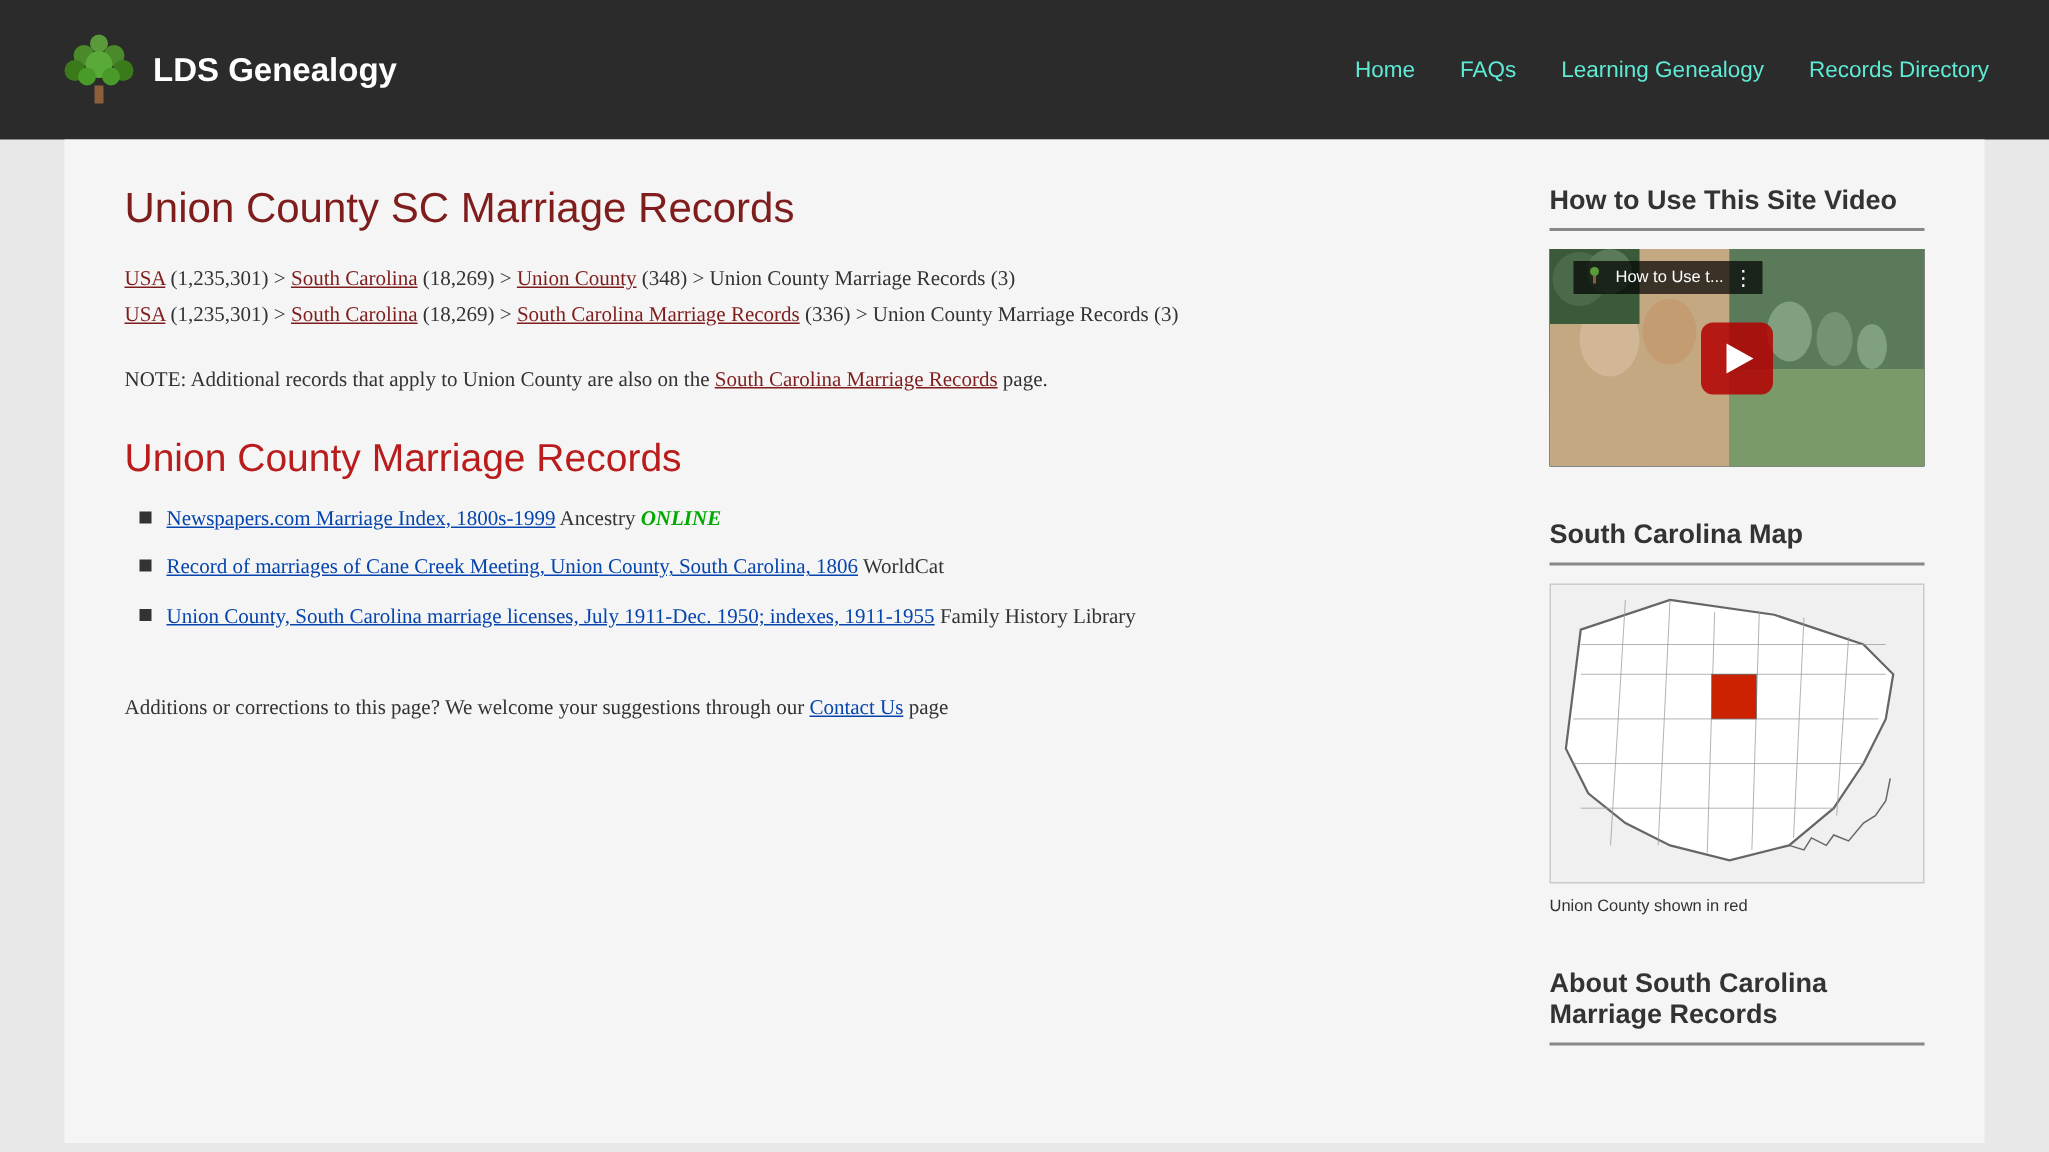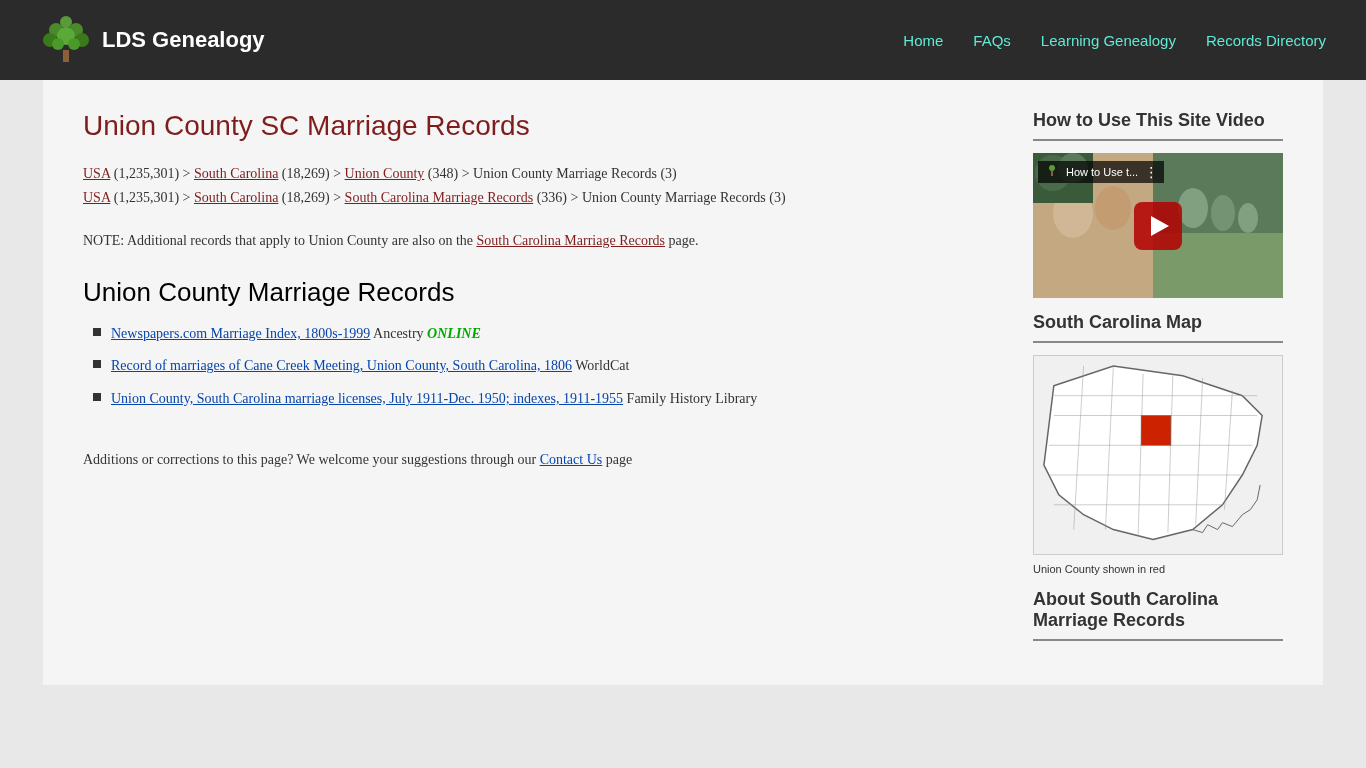--- a/index.html
+++ b/index.html
@@ -4,21 +4,21 @@
   <style>
     * { margin: 0; padding: 0; box-sizing: border-box; }
     body { font-family: Georgia, 'Times New Roman', serif; background: #e8e8e8; color: #333; font-size: 15px; }
 
     
     #header {
       background: #2b2b2b;
       padding: 0 40px;
       display: flex;
       align-items: center;
-      height: 80px;
+      height: 93px;
     }
     #logo-area {
       display: flex;
       align-items: center;
       gap: 10px;
       flex: 1;
     }
     #logo-icon {
       width: 52px;
       height: 52px;
@@ -80,21 +80,21 @@
 
     #note-text {
       font-size: 14px;
       line-height: 1.6;
       margin-bottom: 25px;
     }
 
     #section-title {
       font-size: 26px;
       font-weight: normal;
-      color: #000000;
+      color: #b91c1c;
       font-family: Arial, sans-serif;
       margin-bottom: 15px;
       margin-top: 10px;
     }
 
     #records-list {
       list-style: none;
       padding-left: 10px;
       margin-bottom: 39px;
     }
@@ -137,21 +137,21 @@
     }
 
     
     #sidebar {
       width: 250px;
       min-width: 250px;
       font-family: Arial, sans-serif;
     }
 
     .sidebar-section {
-      margin-bottom: 14px;
+      margin-bottom: 35px;
     }
 
     .sidebar-section-title {
       font-size: 18px;
       font-weight: bold;
       color: #333;
       margin-bottom: 8px;
       font-family: Arial, sans-serif;
     }
 
@@ -175,21 +175,21 @@
       width: 100%;
       height: 100%;
       background: linear-gradient(135deg, #3a5a8a 0%, #6b8fa8 30%, #8aaa88 50%, #c4a882 70%, #d4b899 100%);
       position: absolute;
       top: 0; left: 0;
     }
     
     #video-title-bar {
       position: absolute;
       top: 8px;
-      left: 5px;
+      left: 16px;
       background: rgba(0,0,0,0.7);
       color: white;
       font-size: 11px;
       padding: 3px 6px;
       display: flex;
       align-items: center;
       gap: 6px;
     }
     
     #play-button {

